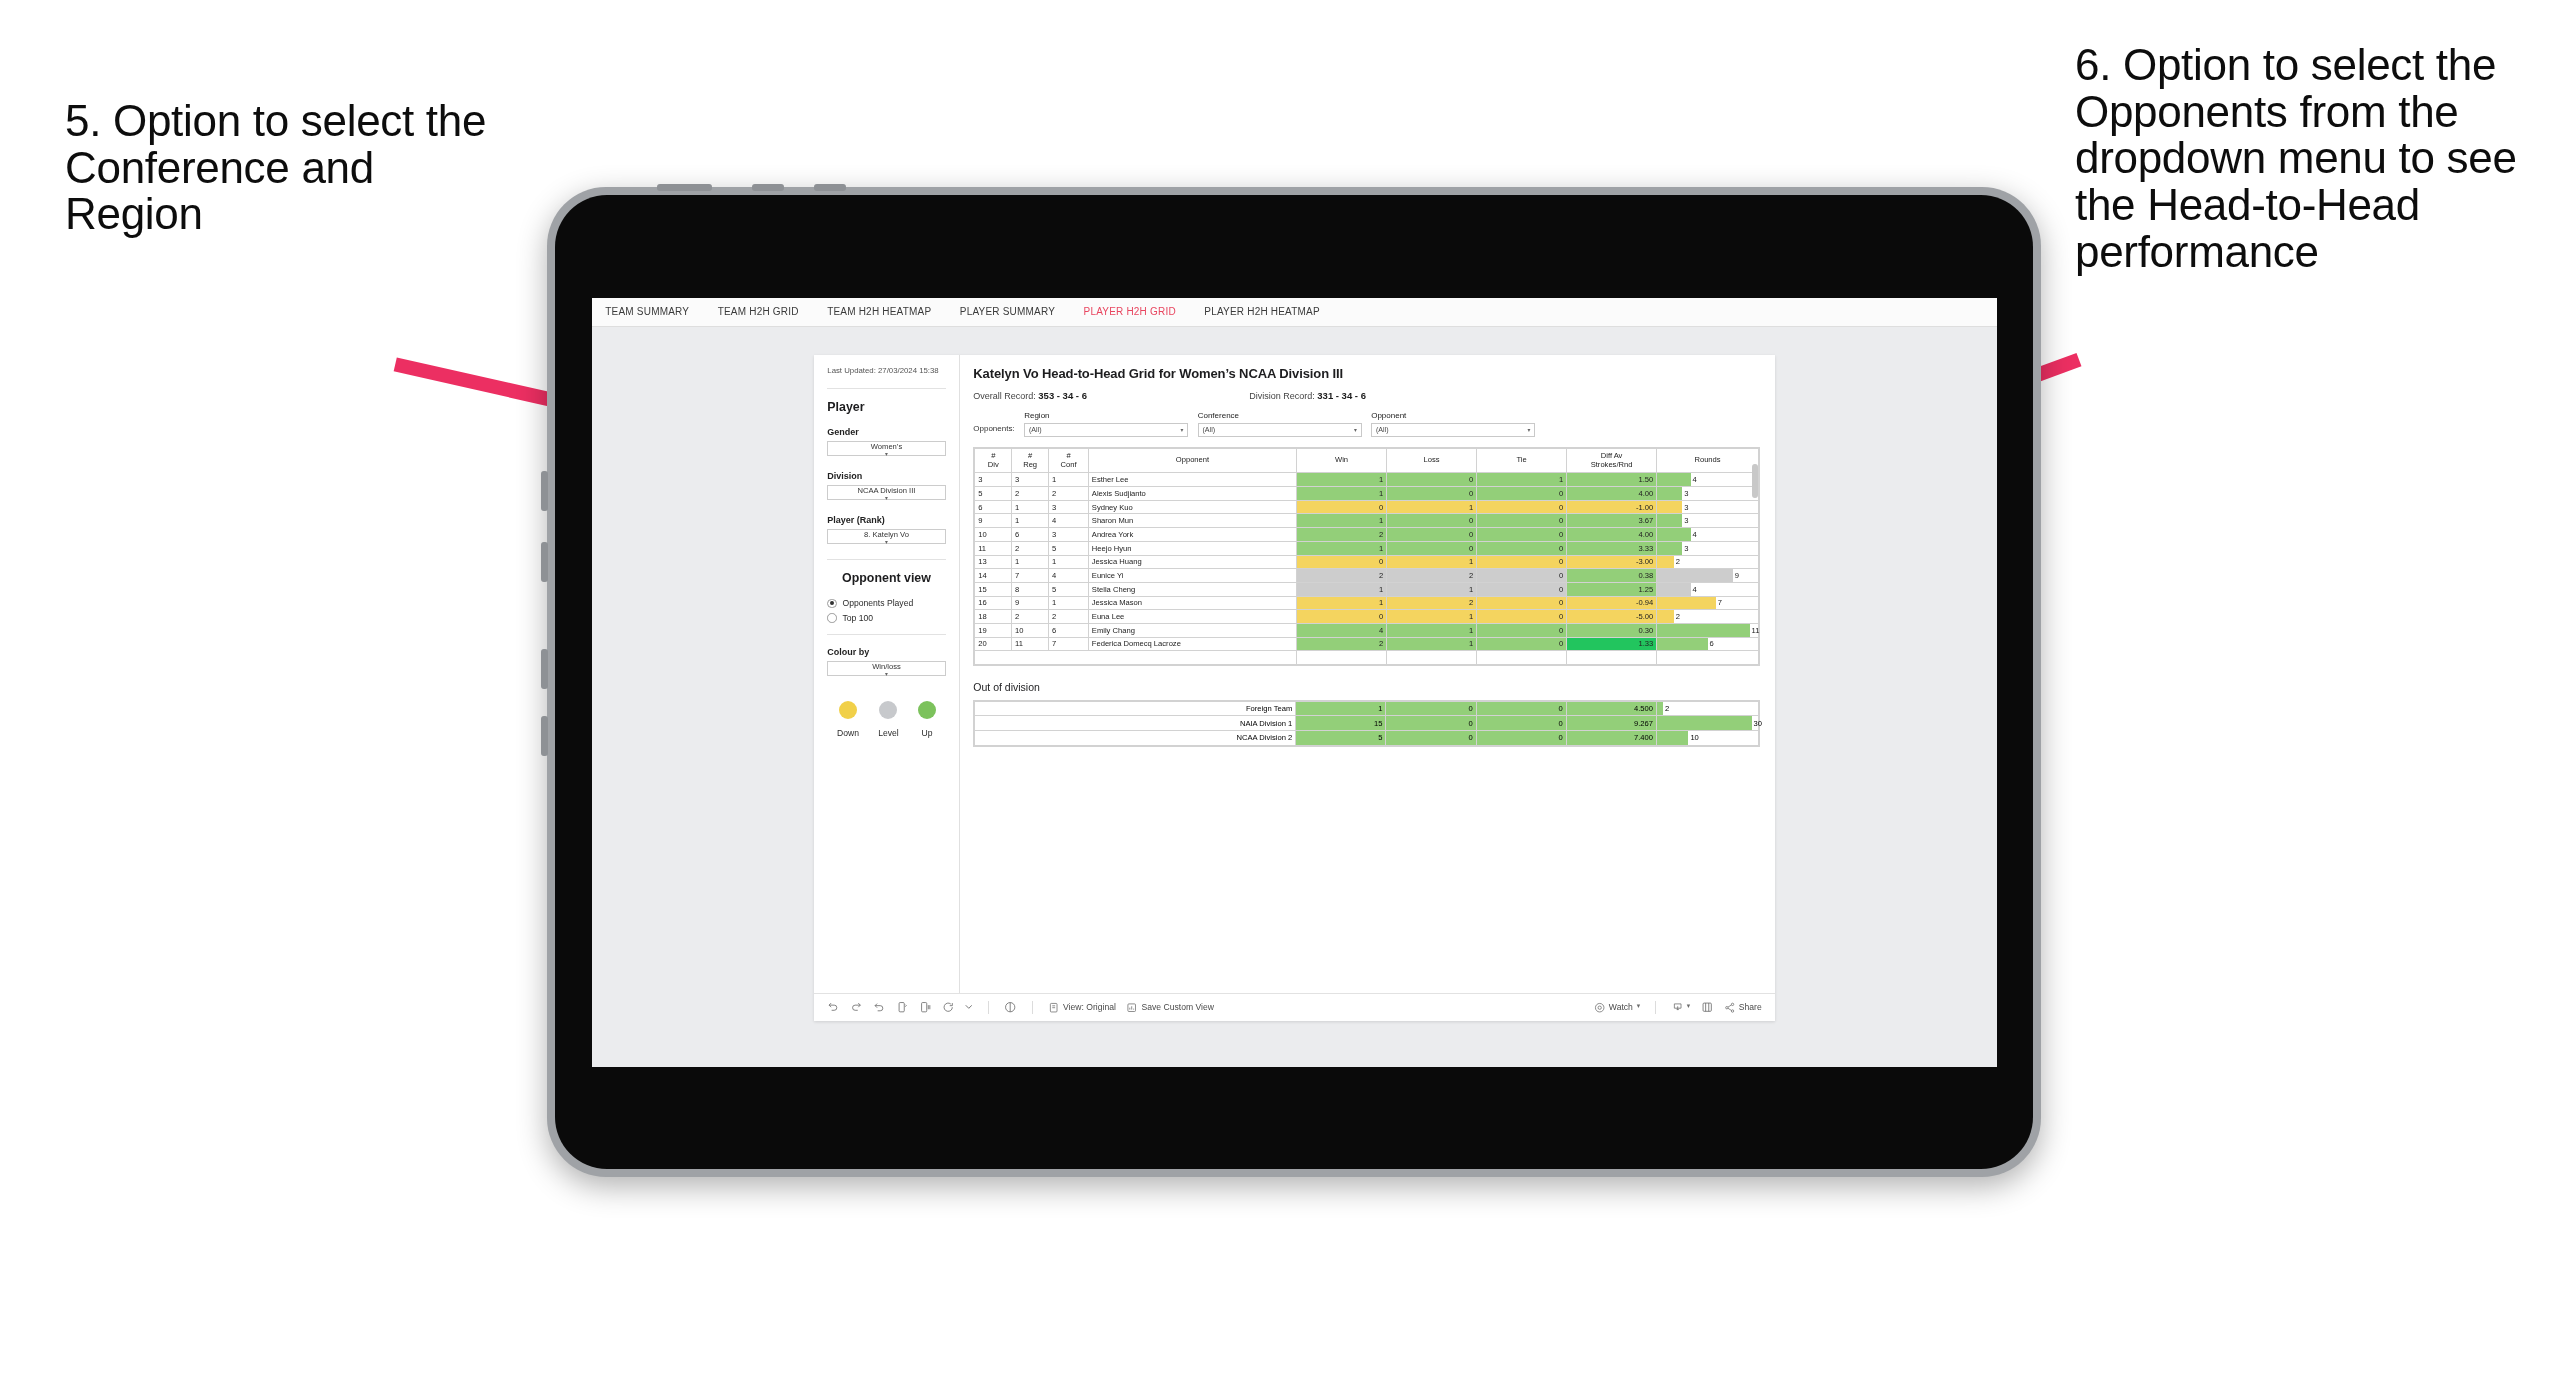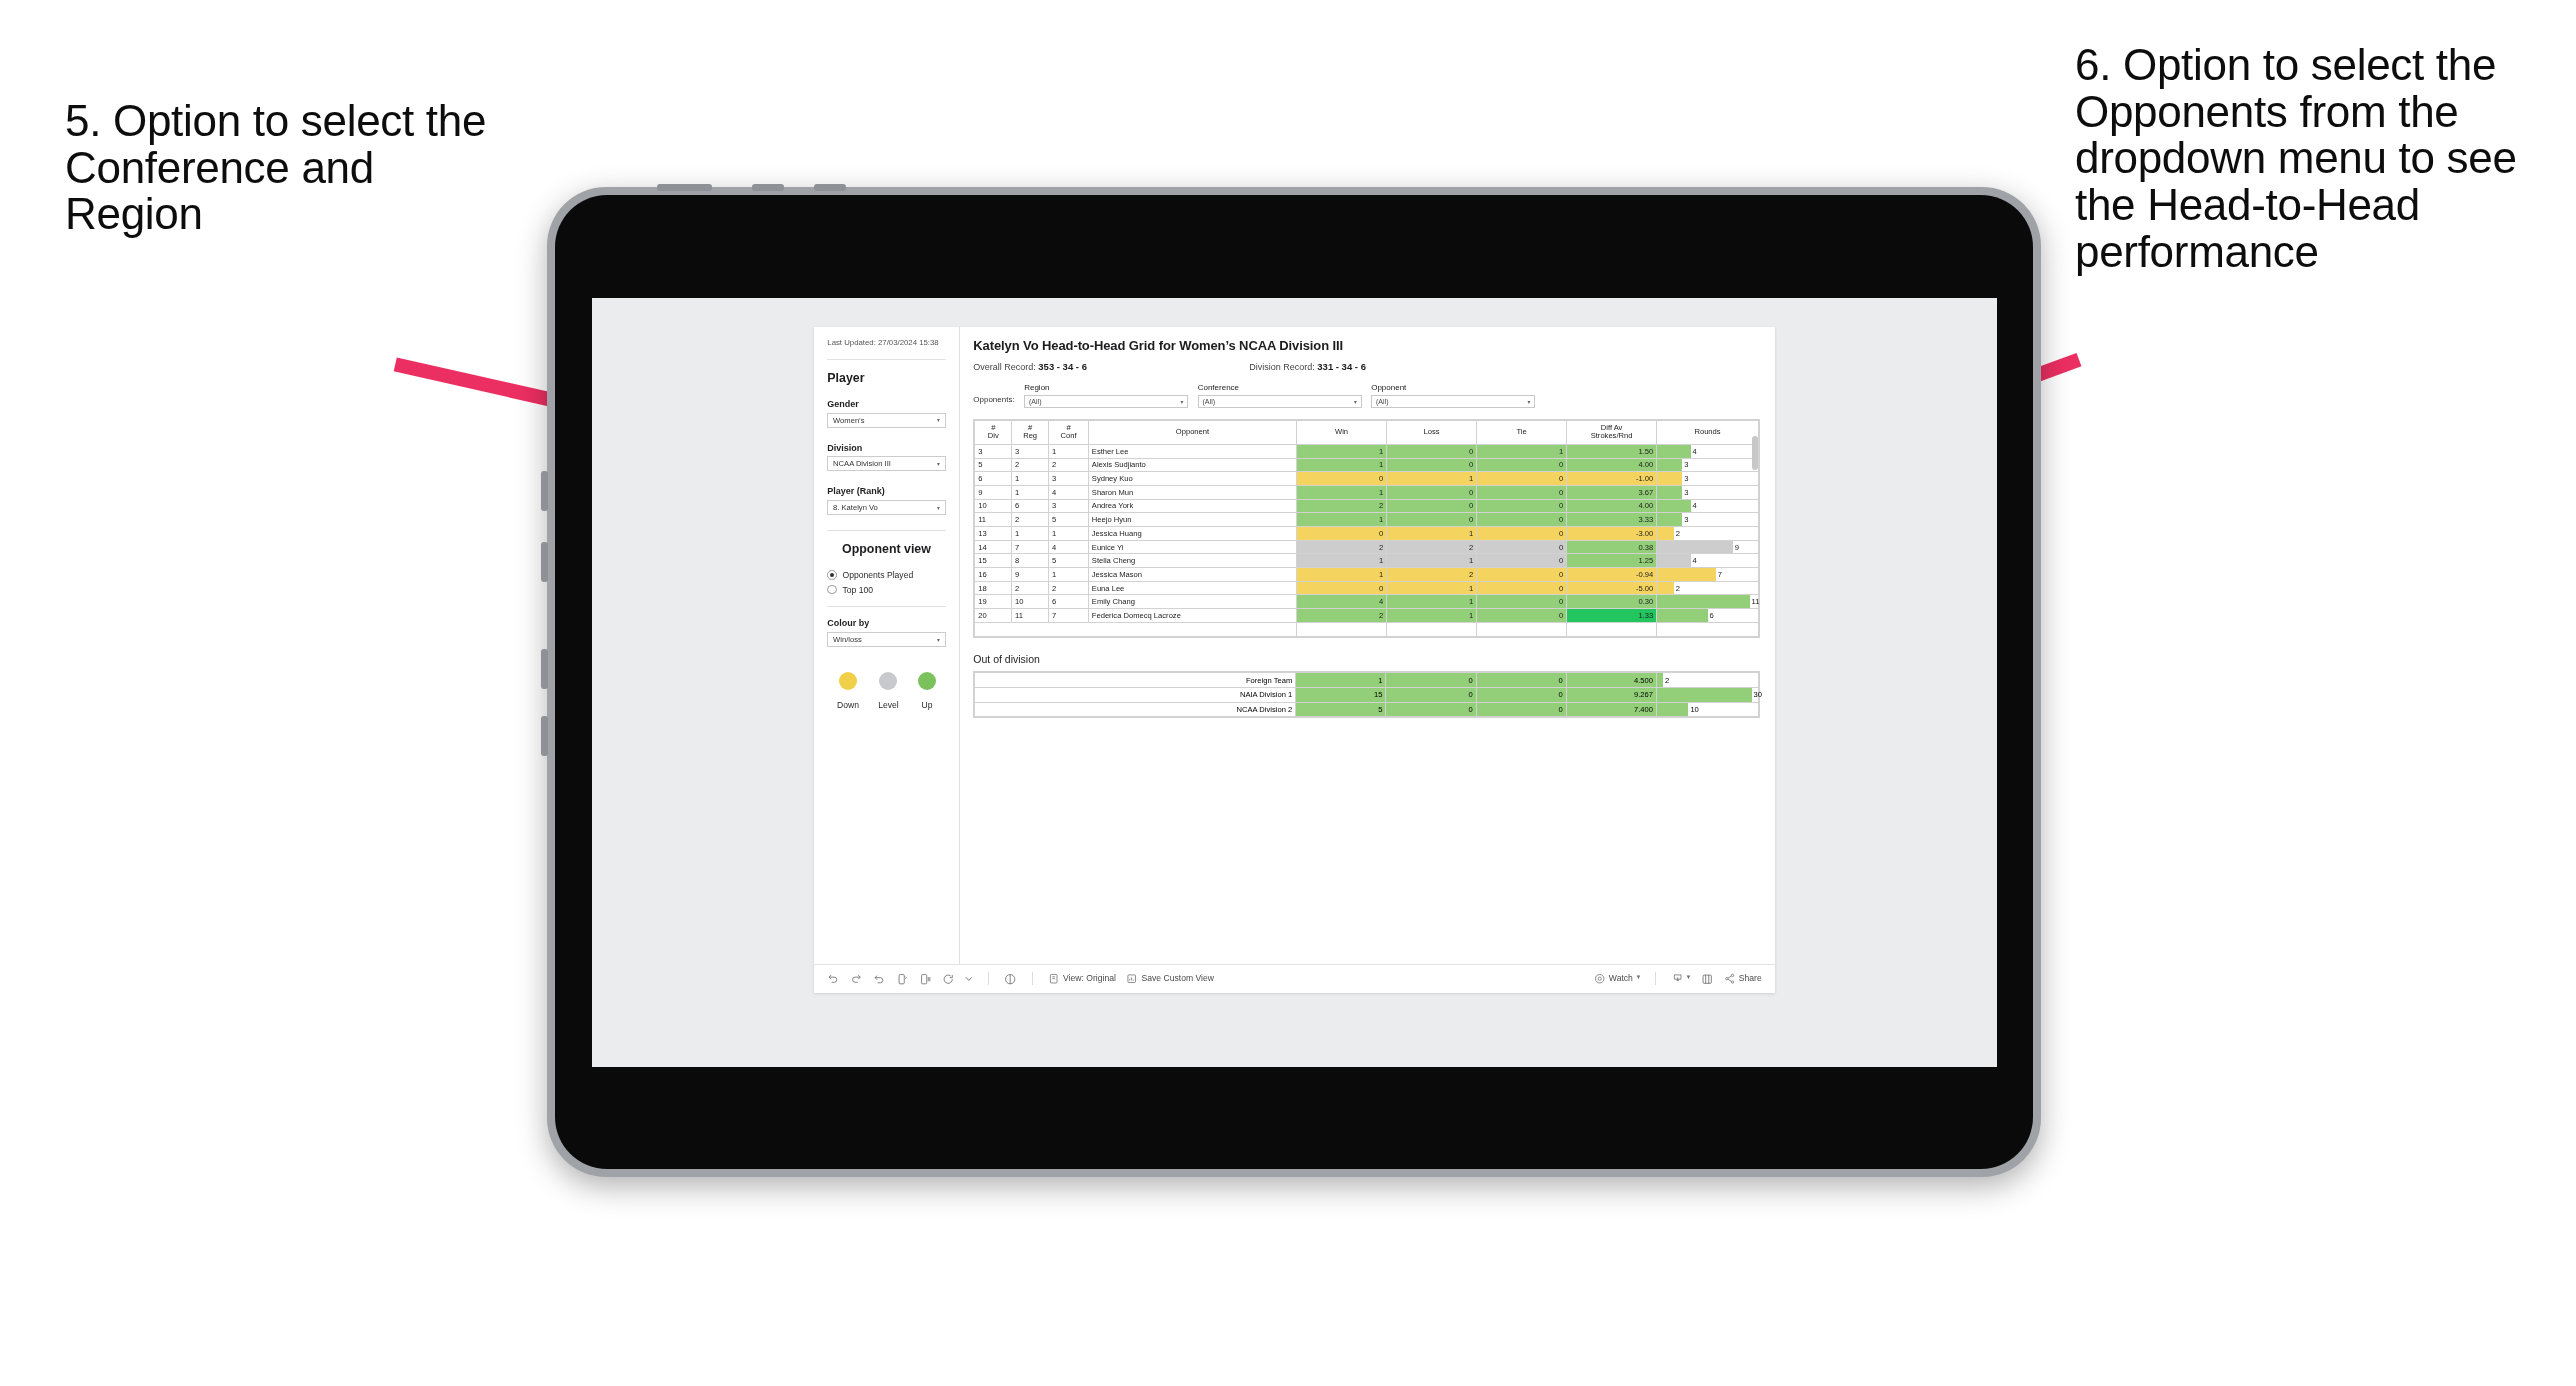--- a/index.html
+++ b/index.html
@@ -112,21 +112,21 @@
   
   #sidebar { width: 146px; border-right:1px solid #e0e0e0; padding: 11.4px 13.3px 0 13.3px; }
   .updated { font-size: 7.8px; color:#555; line-height:1.25; }
   .divider { height:1px; background:#e2e2e2; margin: 11.4px 0 11.4px 0; }
   .sb-h1 { font-size: 12.4px; font-weight:700; color:#1d1d1f; margin-bottom: 13.3px; }
   .sb-h1.center { text-align:center; }
   .sb-label { font-size: 9px; font-weight:700; color:#222; margin-bottom:3.8px; }
   .sb-select {
     height: 15px; border:1px solid #ccc; background:#fff;
     display:flex; align-items:center; justify-content:space-between;
-    padding: 0 4.8px; font-size: 7.6px; color:#333; margin-bottom: 15px; cursor:pointer;
+    padding: 0 4.8px; font-size: 7.6px; color:#333; margin-bottom: 15px; cursor:pointer;flex-direction:column;
   }
   .sb-select .caret { font-size:5.7px; color:#666; }
   .radio-row { display:flex; align-items:center; gap:5.7px; margin-bottom: 4.8px; font-size: 8.6px; color:#2b2b2b; cursor:pointer; }
   .radio { width:9.5px; height:9.5px; border:1px solid #9a9a9a; border-radius:50%; position:relative; background:#fff; flex:none; }
   .radio.on::after { content:""; position:absolute; left:1.9px; top:1.9px; width:3.8px; height:3.8px; border-radius:50%; background:#333; }
   .legend { display:flex; justify-content:space-around; margin-top: 25px; }
   .legend-col { text-align:center; }
   .dot { width:18px; height:18px; border-radius:50%; margin: 0 auto 9.5px auto; }
   .legend-lab { font-size: 8.6px; color:#2b2b2b; }
 
@@ -209,20 +209,28 @@
   <div class="tab-btn-side" id="btn-vol2"></div>
   <div class="tab-btn-side" id="btn-vol3"></div>
   <div class="tab-btn-side" id="btn-vol4"></div>
   <div class="tab-btn-side" id="btn-power"></div>
   <div class="tab-btn-side" id="btn-top2"></div>
   <div class="tab-btn-side" id="btn-top3"></div>
 
   <div id="screen">
 
 
+    <div id="subnav">
+      <div class="subtab">TEAM SUMMARY</div>
+      <div class="subtab">TEAM H2H GRID</div>
+      <div class="subtab">TEAM H2H HEATMAP</div>
+      <div class="subtab">PLAYER SUMMARY</div>
+      <div class="subtab active">PLAYER H2H GRID</div>
+      <div class="subtab">PLAYER H2H HEATMAP</div>
+    </div>
 
     <div id="workspace">
       <div id="card">
         <div id="card-body">
 
           <div id="sidebar">
             <div class="updated">Last Updated: 27/03/2024 15:38</div>
             <div class="divider"></div>
 
             <div class="sb-h1">Player</div>

